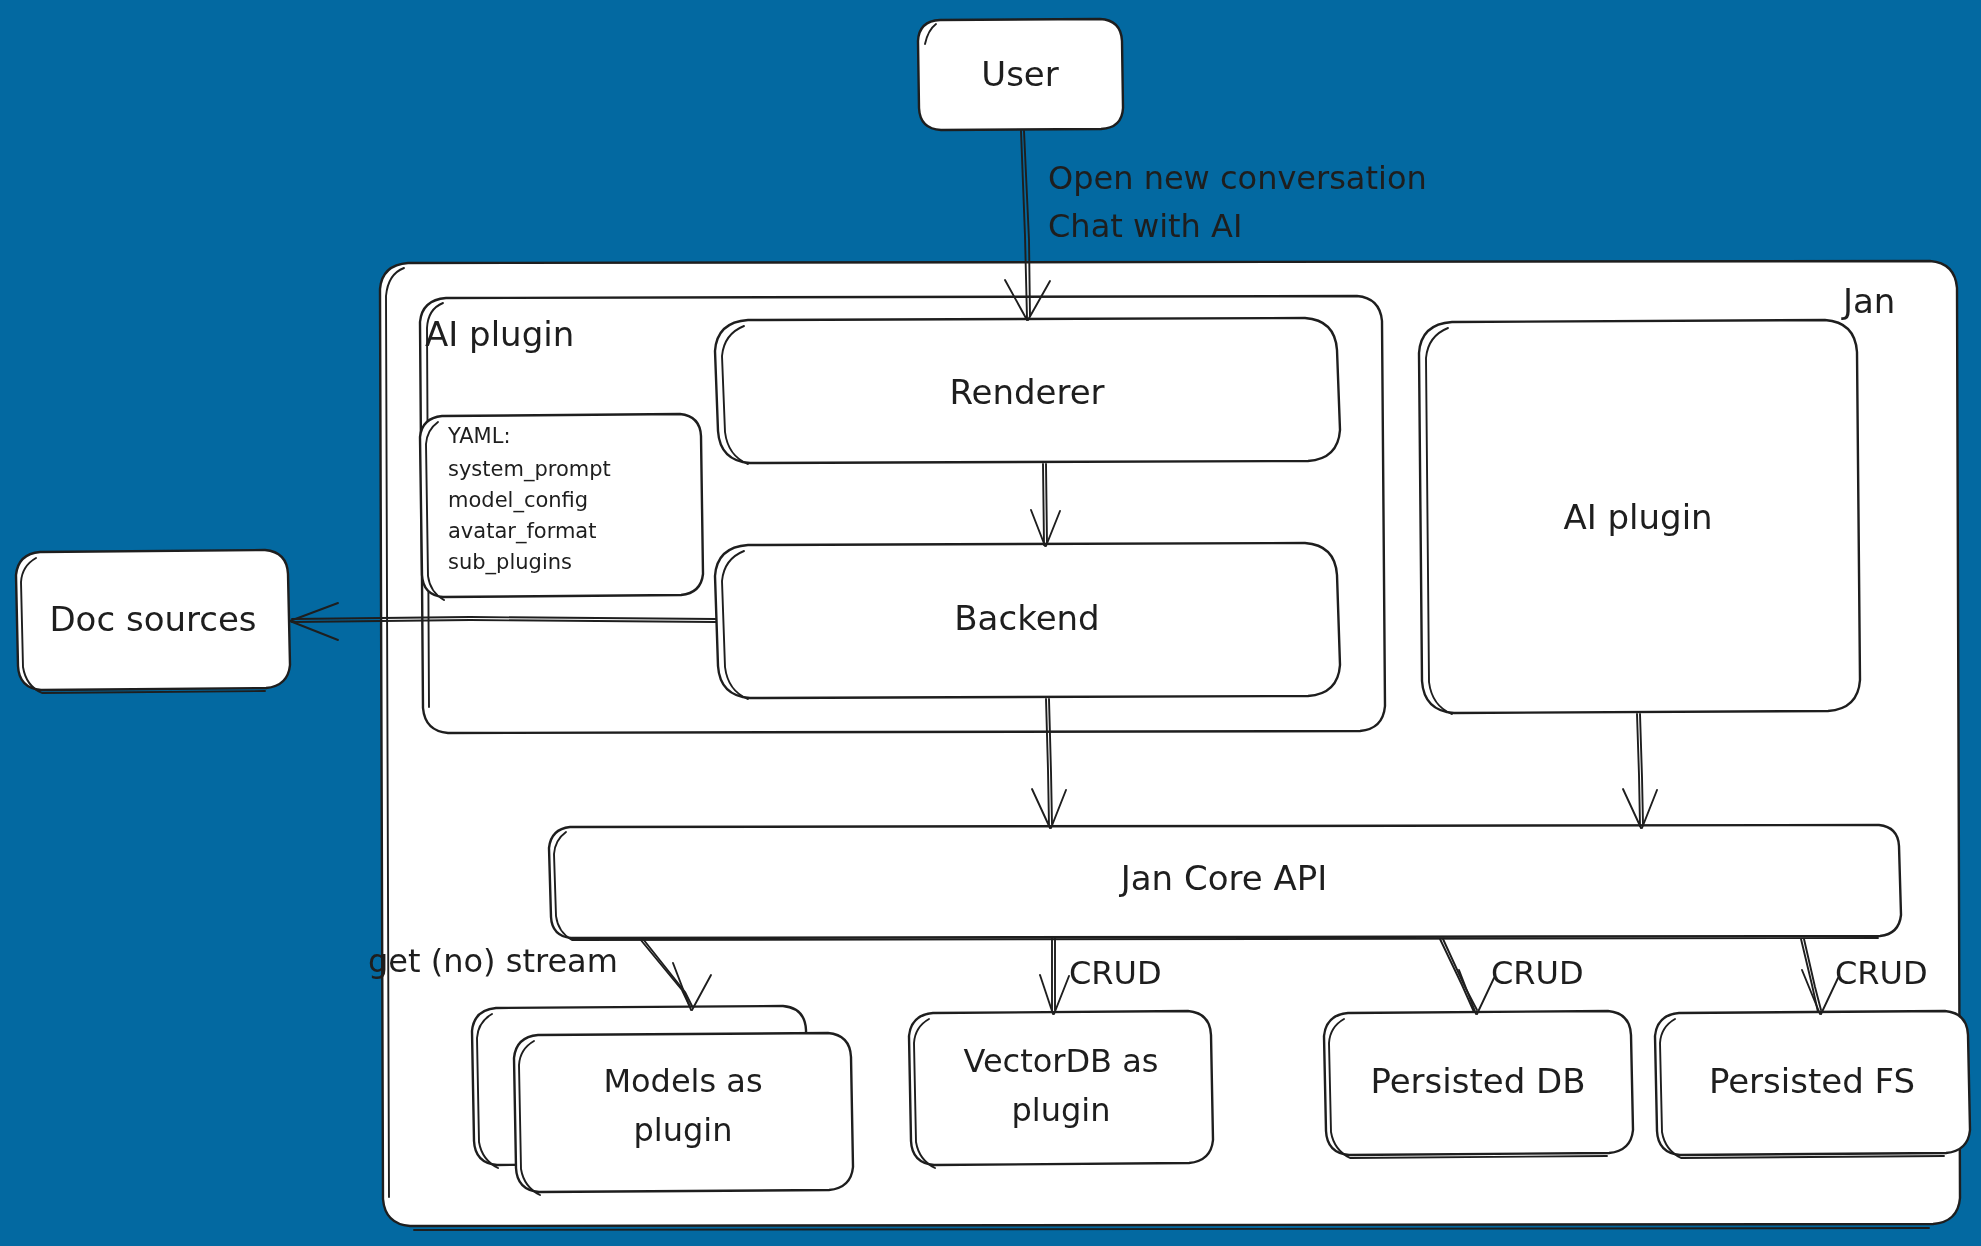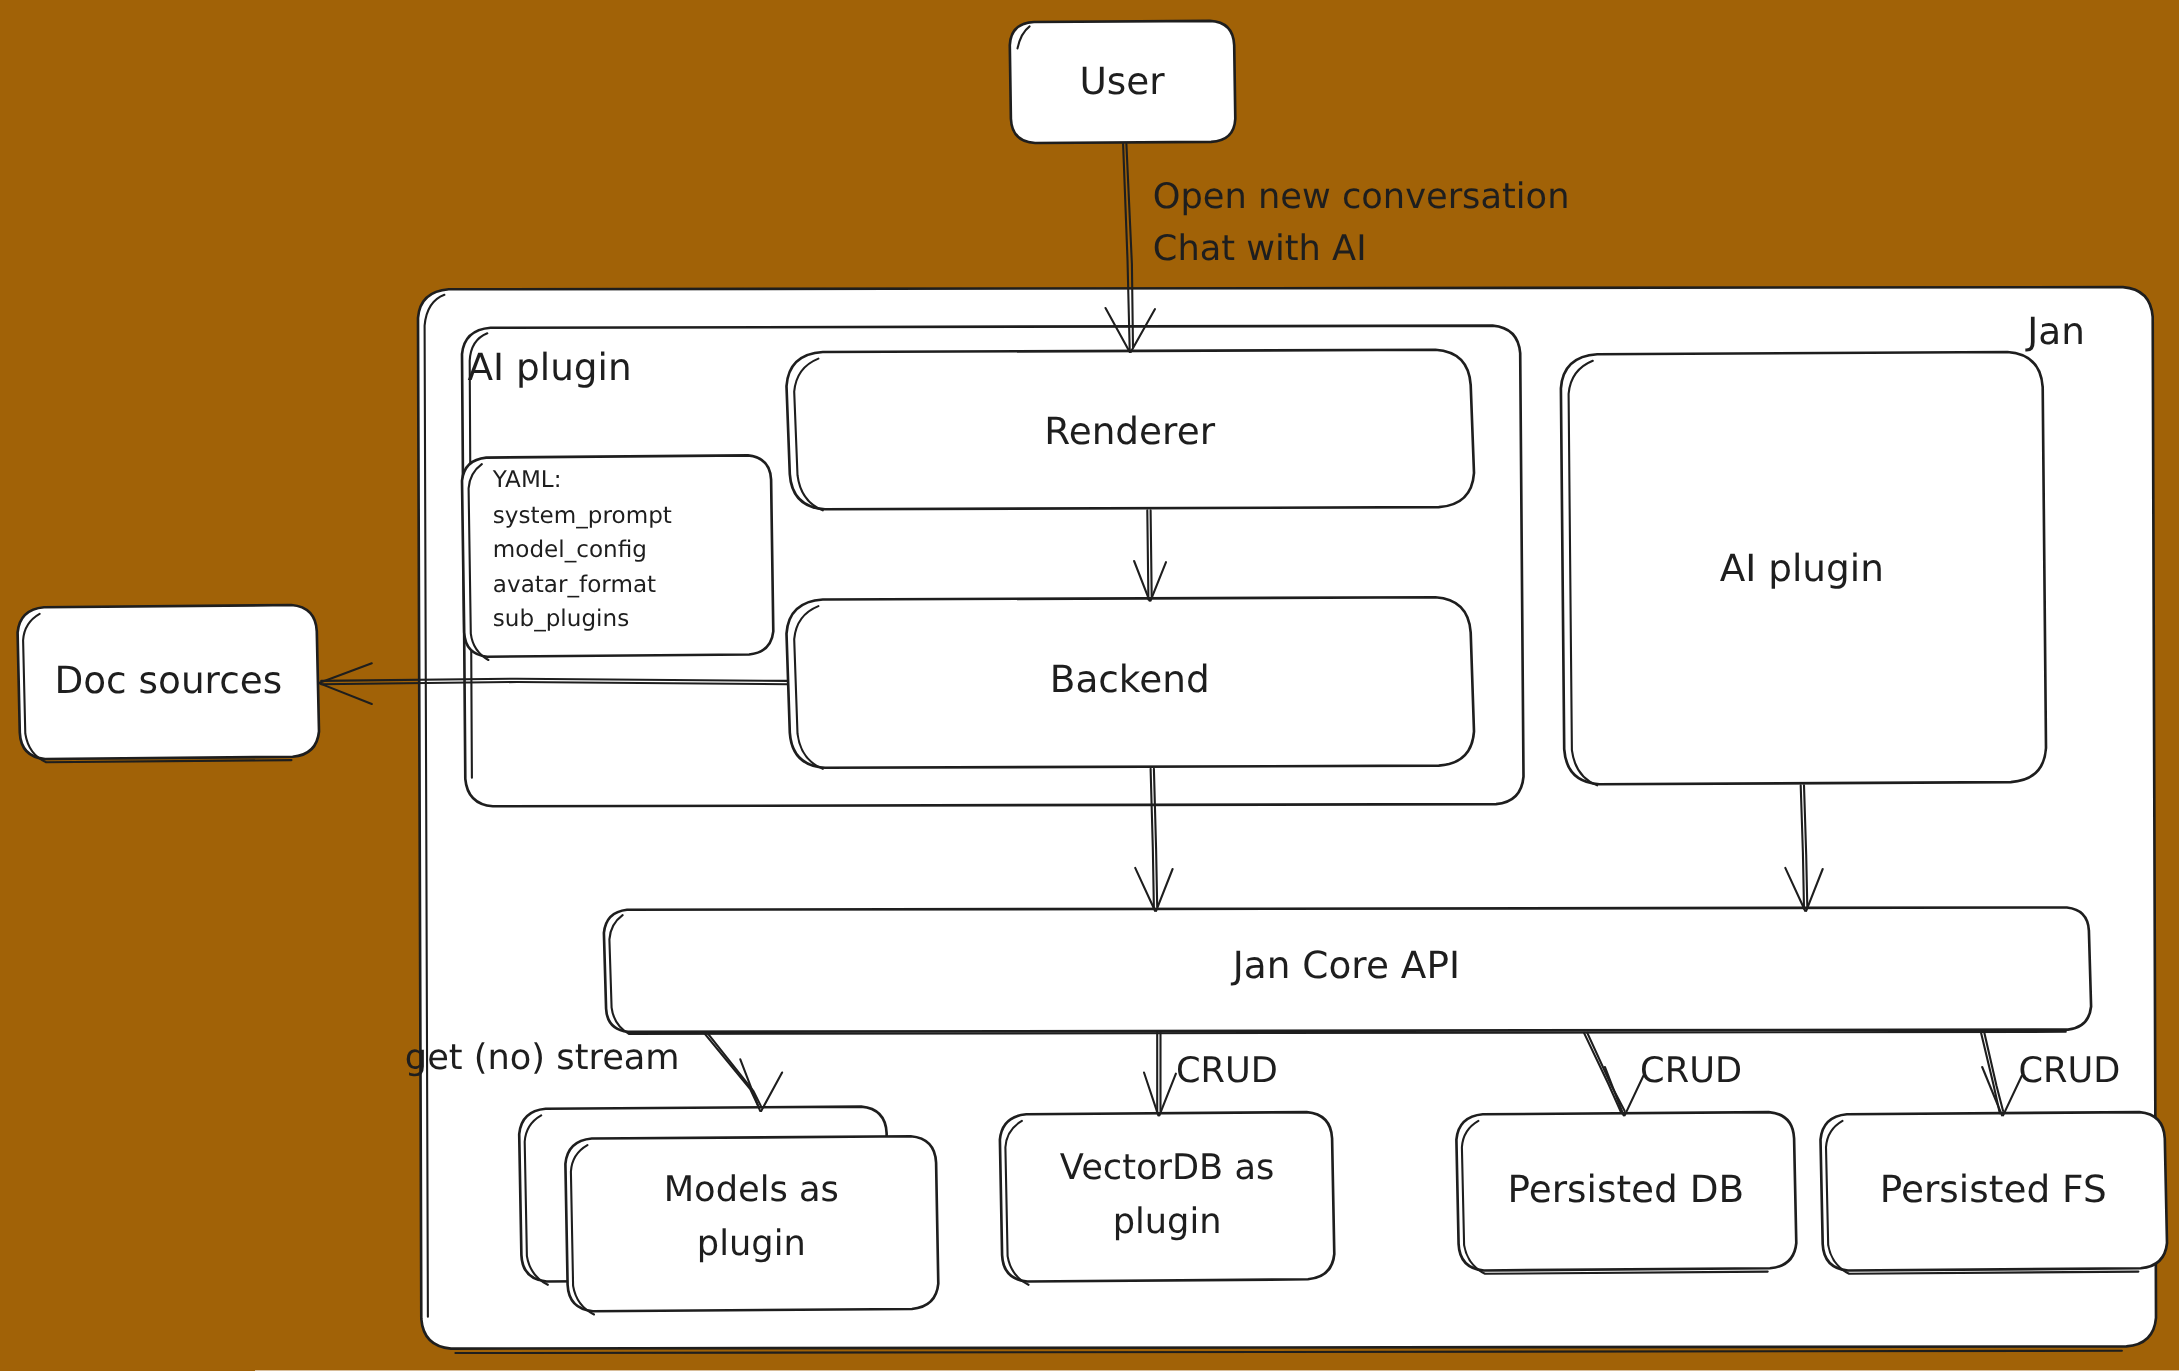--- a/index.html
+++ b/index.html
@@ -4,21 +4,21 @@
 <style>
   html, body {
     margin: 0;
     padding: 0;
     background: #ffffff;
   }
   #stage {
     position: relative;
     width: 1981px;
     height: 1246px;
-    background: #a16207;
+    background: #0369a1;
     overflow: hidden;
     font-family: "DejaVu Sans", sans-serif;
   }
   svg#diagram {
     position: absolute;
     inset: 0;
     width: 1981px;
     height: 1246px;
   }
   .stroke {

